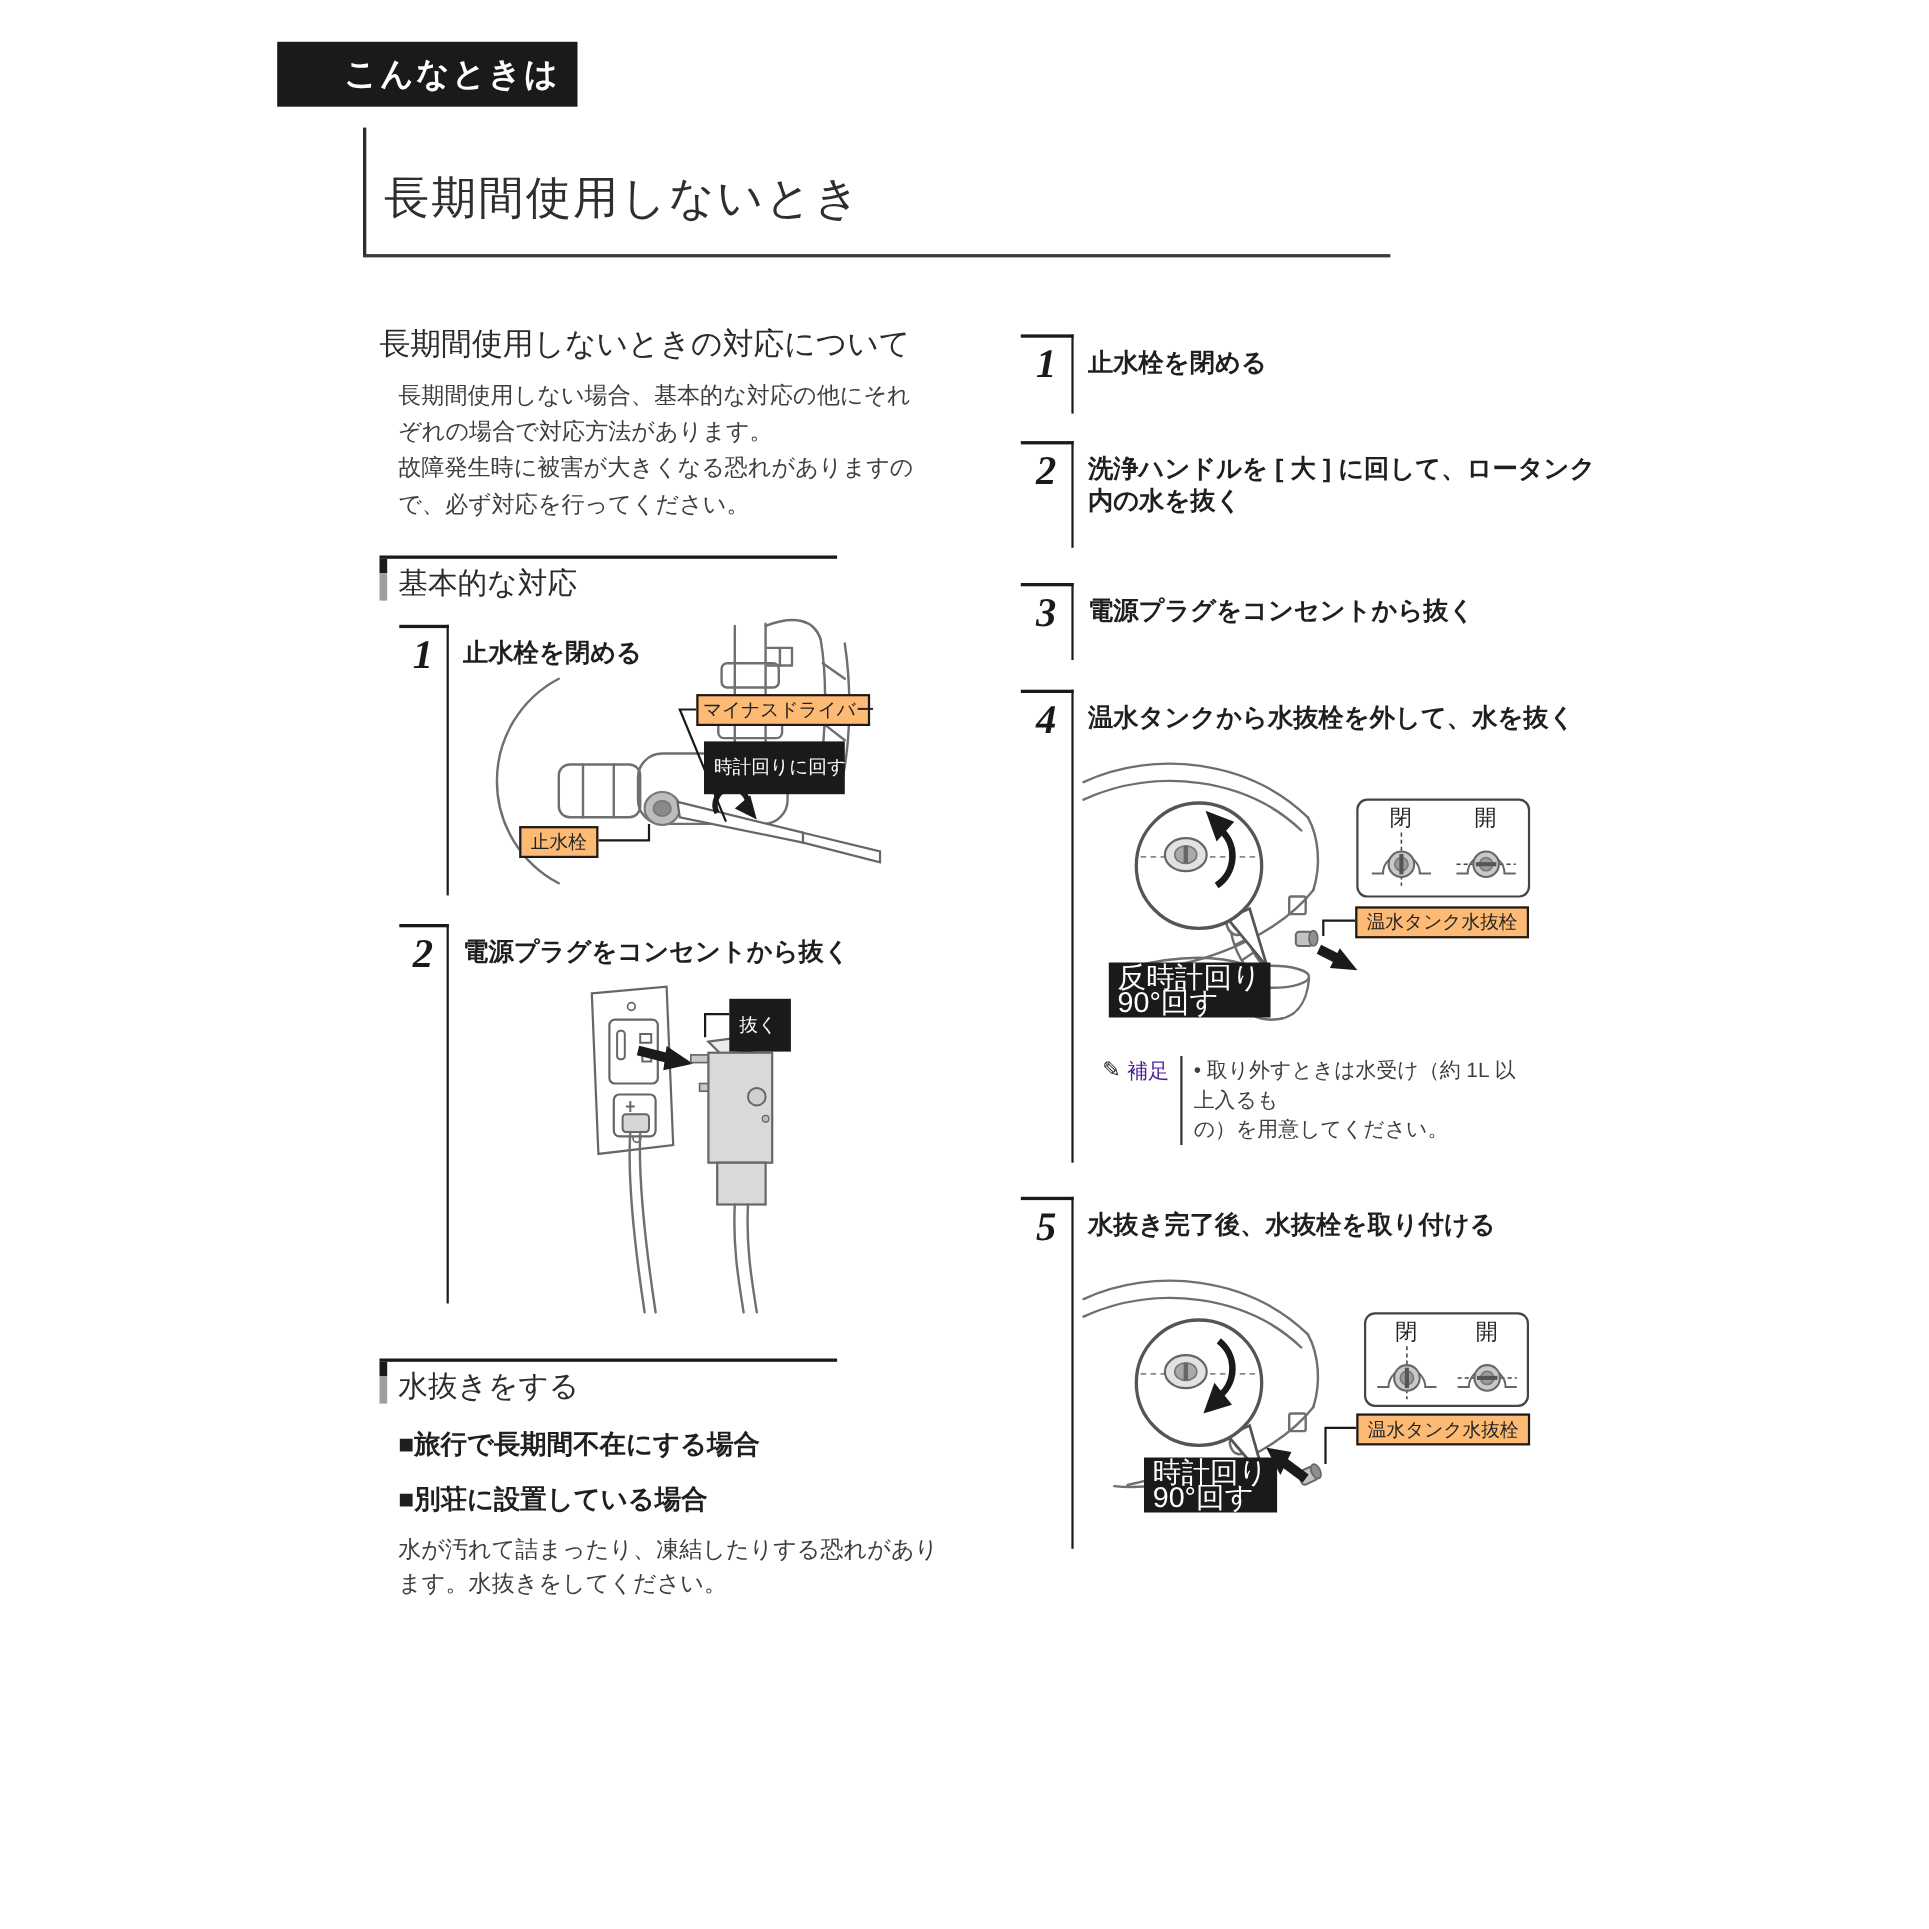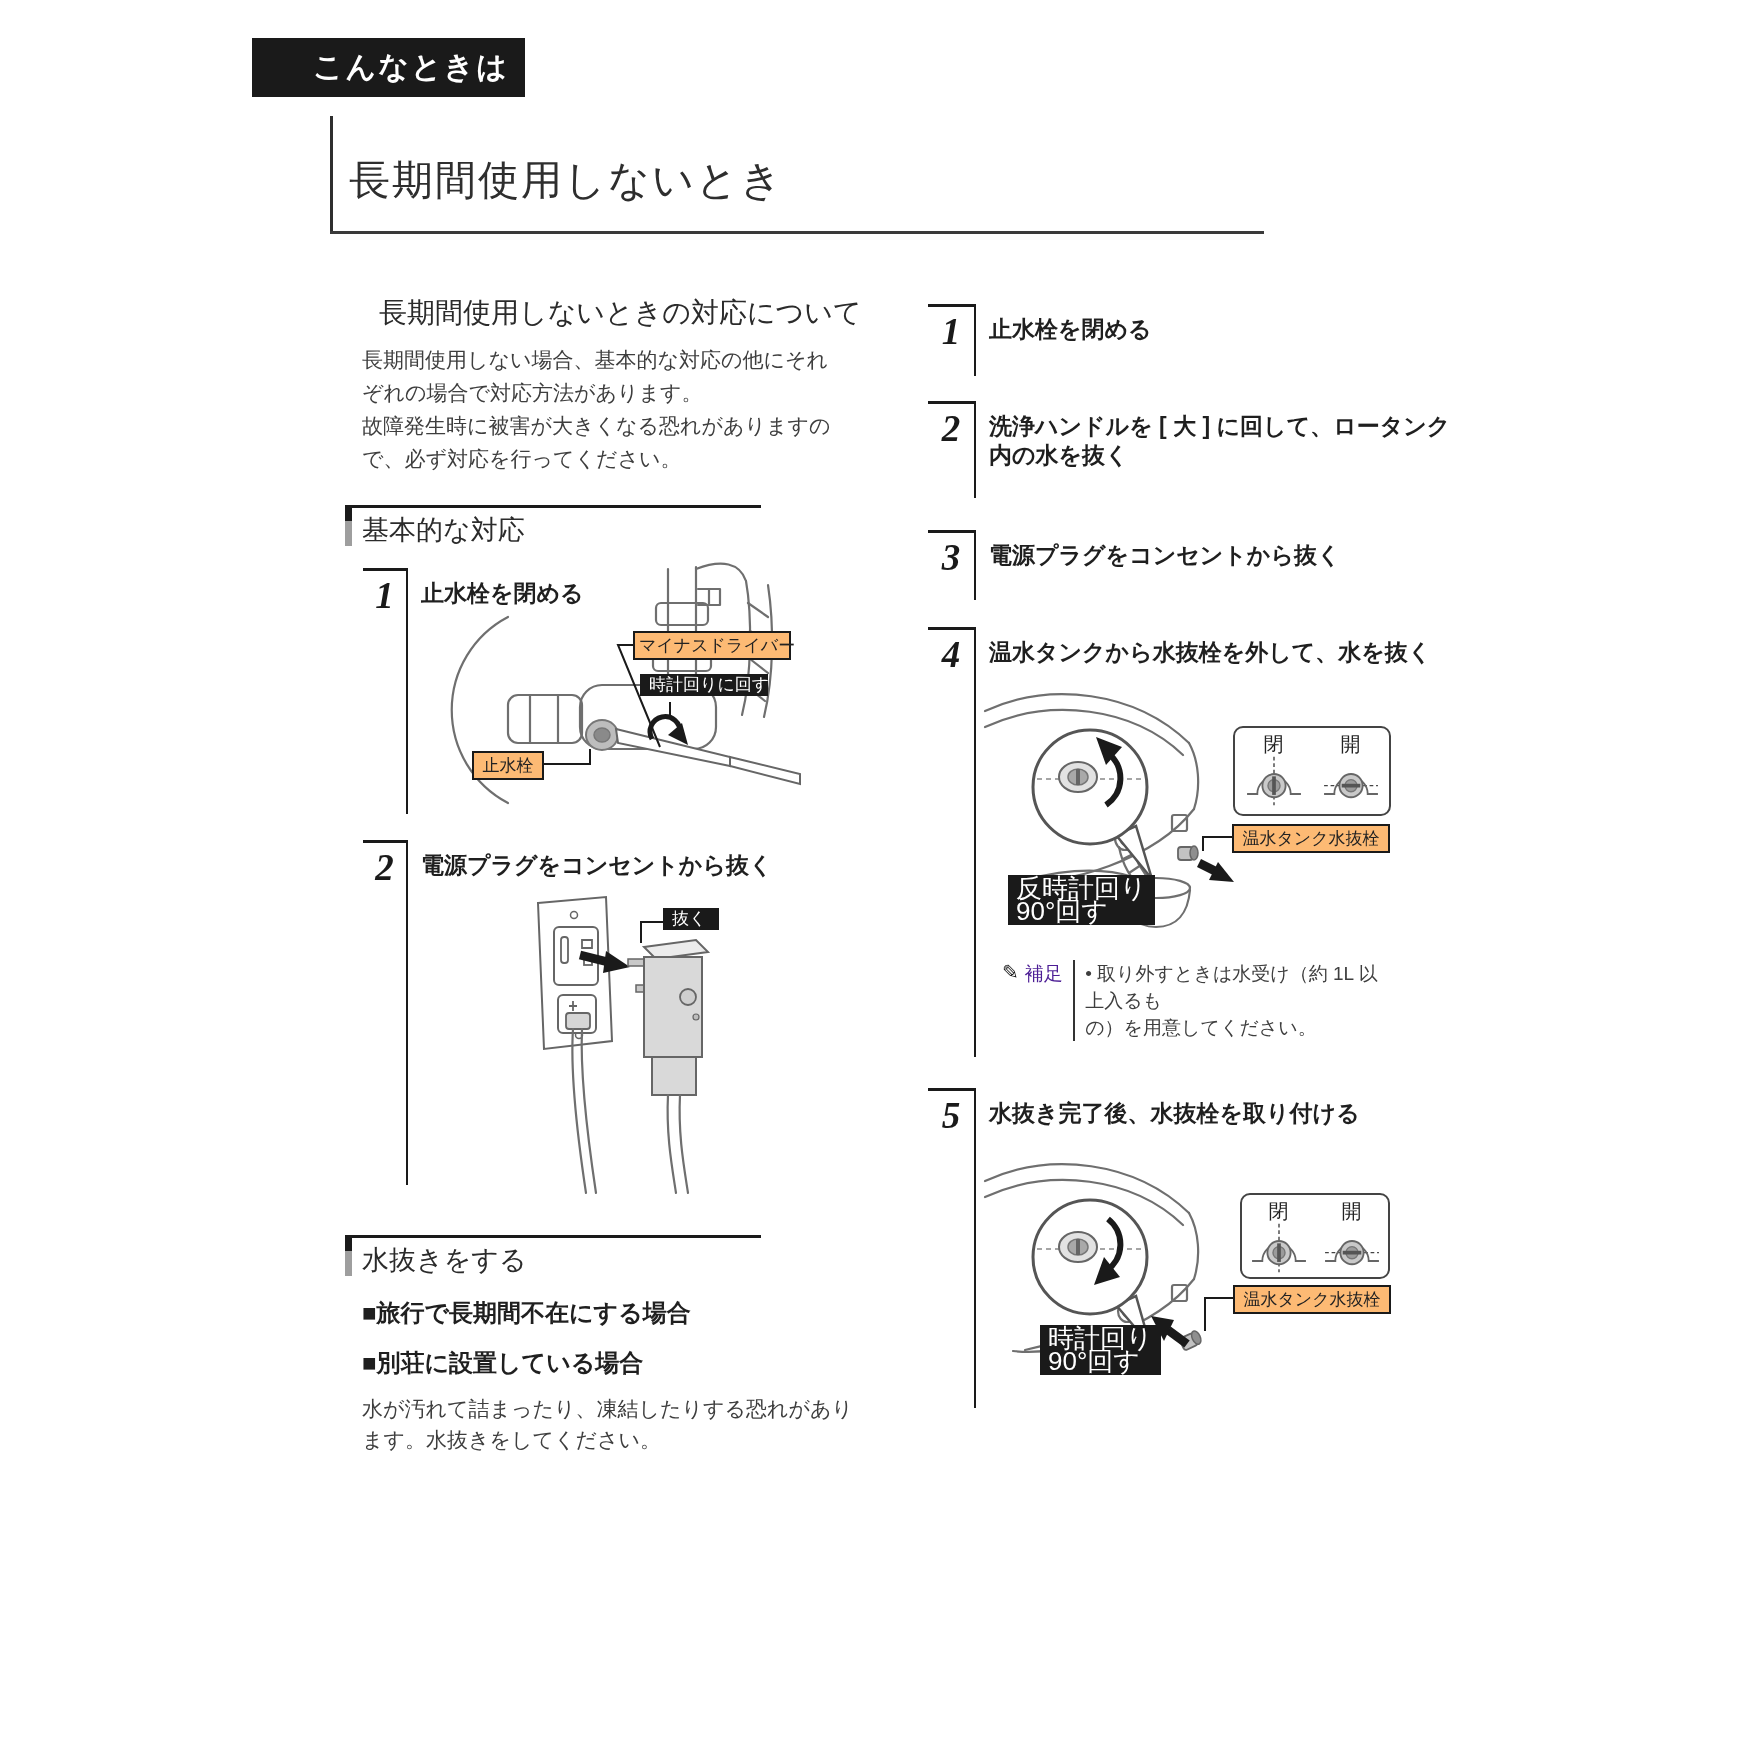--- a/index.html
+++ b/index.html
@@ -8,41 +8,41 @@
   .abs{position:absolute;}
   
   .banner{left:252px;top:38px;width:273px;height:59px;background:#1a1a1a;color:#fff;
           display:flex;align-items:center;justify-content:flex-end;padding-right:16px;
           box-sizing:border-box;font-size:30px;font-weight:bold;letter-spacing:2px;}
   
   .title-vline{left:330px;top:116px;width:3px;height:117px;background:#2e2e2e;}
   .page-title{left:349px;top:153px;font-size:41px;color:#2e2e2e;letter-spacing:2px;}
   .title-hrule{left:330px;top:231px;width:934px;height:3px;background:#3a3a3a;}
   
-  .intro-heading{left:345px;top:294px;font-size:28px;color:#2b2b2b;margin-left:34px;}
+  .intro-heading{left:345px;top:294px;font-size:28px;color:#2b2b2b;}
   .body-text{font-size:21px;line-height:33px;color:#3e3e3e;}
   .case-line{font-weight:bold;font-size:24px;color:#1f1f1f;}
   
   .sec-head{display:flex;border-top:3px solid #1a1a1a;}
   .sec-bar{width:7px;height:38px;flex:none;margin-right:10px;
            background:linear-gradient(180deg,#1a1a1a 0,#1a1a1a 13px,#9e9e9e 13px,#9e9e9e 100%);}
   .sec-title{font-size:27px;color:#2b2b2b;padding-top:4px;}
   
   .step{display:flex;align-items:flex-start;}
   .num-col{box-sizing:border-box;border-top:3px solid #1a1a1a;border-right:2px solid #1a1a1a;
            text-align:center;font-family:"Liberation Serif","DejaVu Serif",serif;
            font-style:italic;font-weight:bold;font-size:37px;line-height:1;padding-top:6px;flex:none;}
   .left-step .num-col{width:45px;}
   .right-step .num-col{width:48px;}
   .step-title{font-weight:bold;font-size:23px;line-height:29px;padding:11px 0 0 13px;color:#1f1f1f;}
   
   .boxlabel{position:absolute;border:2px solid #1a1a1a;background:#fdba74;font-size:17px;line-height:1;
             padding:4px 4px;white-space:nowrap;box-sizing:border-box;text-align:center;color:#222;}
   .blklabel{position:absolute;background:#1a1a1a;color:#fff;font-size:17px;line-height:22px;
-            padding:0 9px;white-space:nowrap;box-sizing:border-box;}
+            padding:13px 9px;white-space:nowrap;box-sizing:border-box;}
   .blklabel.two{font-size:26px;line-height:23px;padding:2px 8px;}
   
   .inset{position:absolute;border:2.5px solid #444;border-radius:10px;background:#fff;
          display:flex;justify-content:space-around;align-items:flex-start;padding-top:5px;box-sizing:border-box;}
   .dialcol{display:flex;flex-direction:column;align-items:center;}
   .dial-label{font-size:20px;color:#222;line-height:1.1;}
   
   .note-row{position:absolute;display:flex;align-items:flex-start;}
   .note-icon{font-size:20px;color:#1a1a1a;padding-top:0;}
   .note-label{font-size:19px;color:#4c1d95;white-space:nowrap;margin:1px 6px 0 6px;}

